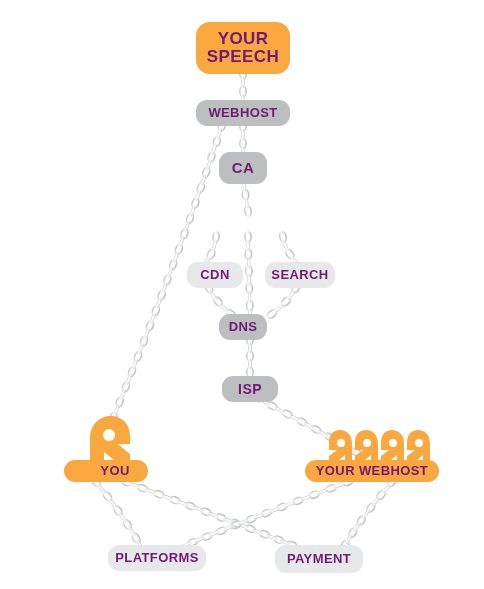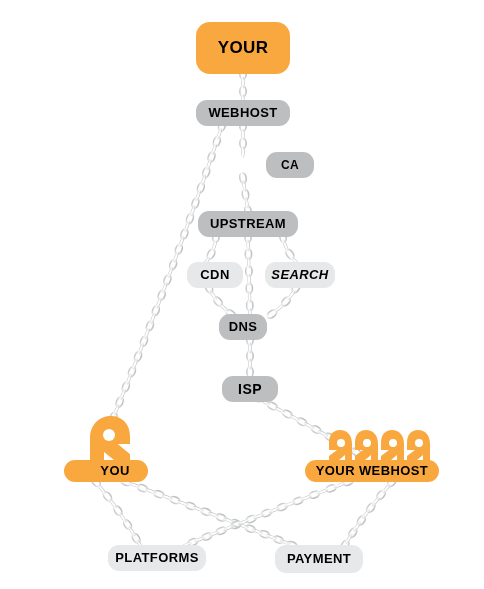--- a/index.html
+++ b/index.html
@@ -10,38 +10,38 @@
     overflow:hidden;
   }
   #stage{position:relative;width:484px;height:589px;}
   svg#chains{position:absolute;left:0;top:0;width:484px;height:589px;}
 
   .node{
     position:absolute;
     display:flex;align-items:center;justify-content:center;
     text-align:center;
     border-radius:11px;
-    color:#000000;
+    color:#701a75;
     font-weight:bold;
     letter-spacing:0.4px;
     line-height:1.04;
     box-sizing:border-box;
     white-space:nowrap;
     user-select:none;
   }
   .node.orange{background:#F9A83F;}
   .node.gray{background:#BCBEC0;justify-content:center;}
   .node.faded{background:#E7E8E9;}
 
   #n-speech{left:196px;top:22px;width:94px;height:52px;font-size:17px;border-radius:14px;}
   #n-webhost{left:196px;top:100px;width:94px;height:26px;font-size:13px;}
-  #n-ca{left:219px;top:152px;width:48px;height:26px;font-size:12px;margin-left:47px;}
+  #n-ca{left:219px;top:152px;width:48px;height:32px;font-size:15px;}
   #n-upstream{left:198px;top:211px;width:100px;height:26px;font-size:13px;}
   #n-cdn{left:187px;top:262px;width:56px;height:26px;font-size:13px;}
-  #n-search{left:265px;top:262px;width:70px;height:26px;font-size:13px;font-style:italic;}
+  #n-search{left:265px;top:262px;width:70px;height:26px;font-size:13px;}
   #n-dns{left:219px;top:314px;width:48px;height:26px;font-size:13px;}
   #n-isp{left:222px;top:376px;width:56px;height:26px;font-size:14px;}
   #n-you{left:64px;top:460px;width:84px;height:22px;font-size:13px;border-radius:11px;padding-left:18px;}
   #n-audience{left:305px;top:460px;width:134px;height:22px;font-size:13px;border-radius:11px;}
   #n-platforms{left:108px;top:545px;width:98px;height:26px;font-size:13px;}
   #n-payment{left:275px;top:545px;width:88px;height:28px;font-size:13px;}
 
   .figure{position:absolute;}
   #fig-you{left:78px;top:414px;width:56px;height:52px;}
   #fig-audience{left:328px;top:428px;width:104px;height:38px;}
@@ -232,34 +232,32 @@
         <use xlink:href="#lnk" transform="translate(357.00,526.63) rotate(34.74) scale(0.42,1)"></use>
         <use xlink:href="#lnk" transform="translate(352.80,532.80) rotate(33.69) scale(1,1)"></use>
         <use xlink:href="#lnk" transform="translate(348.80,538.93) rotate(32.59) scale(0.42,1)"></use>
         <use xlink:href="#lnk" transform="translate(345.00,545.00) rotate(31.45) scale(1,1)"></use>
       </g>
   </svg>
 
   <div class="node orange" id="n-speech">
     <span>
       <span>YOUR</span><br>
+      <span>SPEECH</span>
     </span>
   </div>
 
   <div class="node gray" id="n-webhost">
     <span>WEBHOST</span>
   </div>
 
   <div class="node gray" id="n-ca">
     <span>CA</span>
   </div>
 
-  <div class="node gray" id="n-upstream">
-    <span>UPSTREAM</span>
-  </div>
 
   <div class="node faded" id="n-cdn">
     <span>CDN</span>
   </div>
 
   <div class="node faded" id="n-search">
     <span>SEARCH</span>
   </div>
 
   <div class="node gray" id="n-dns">

